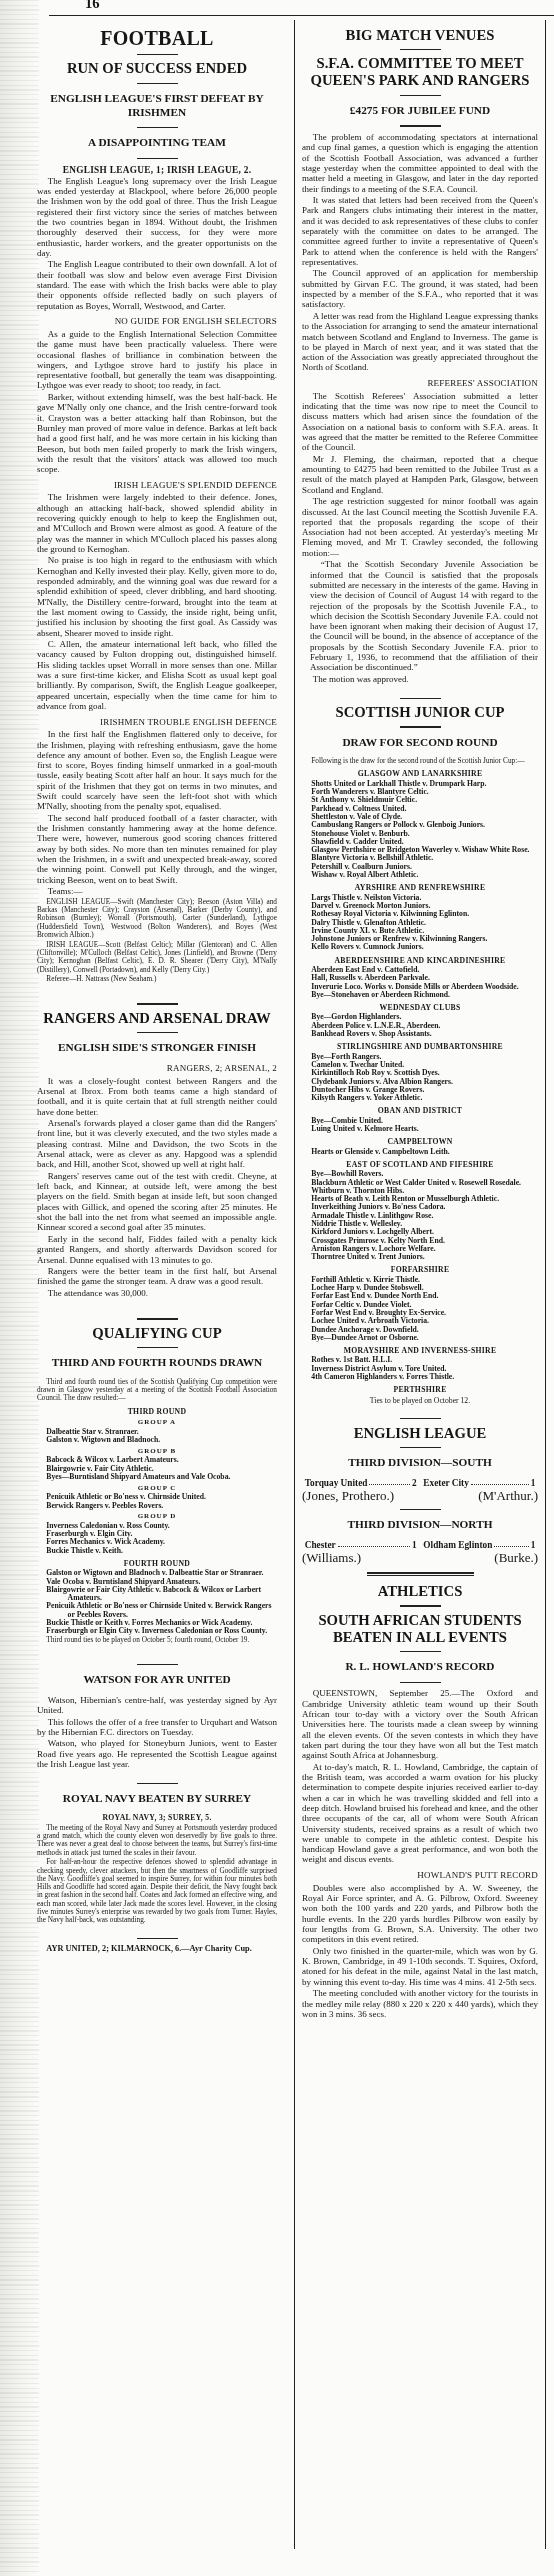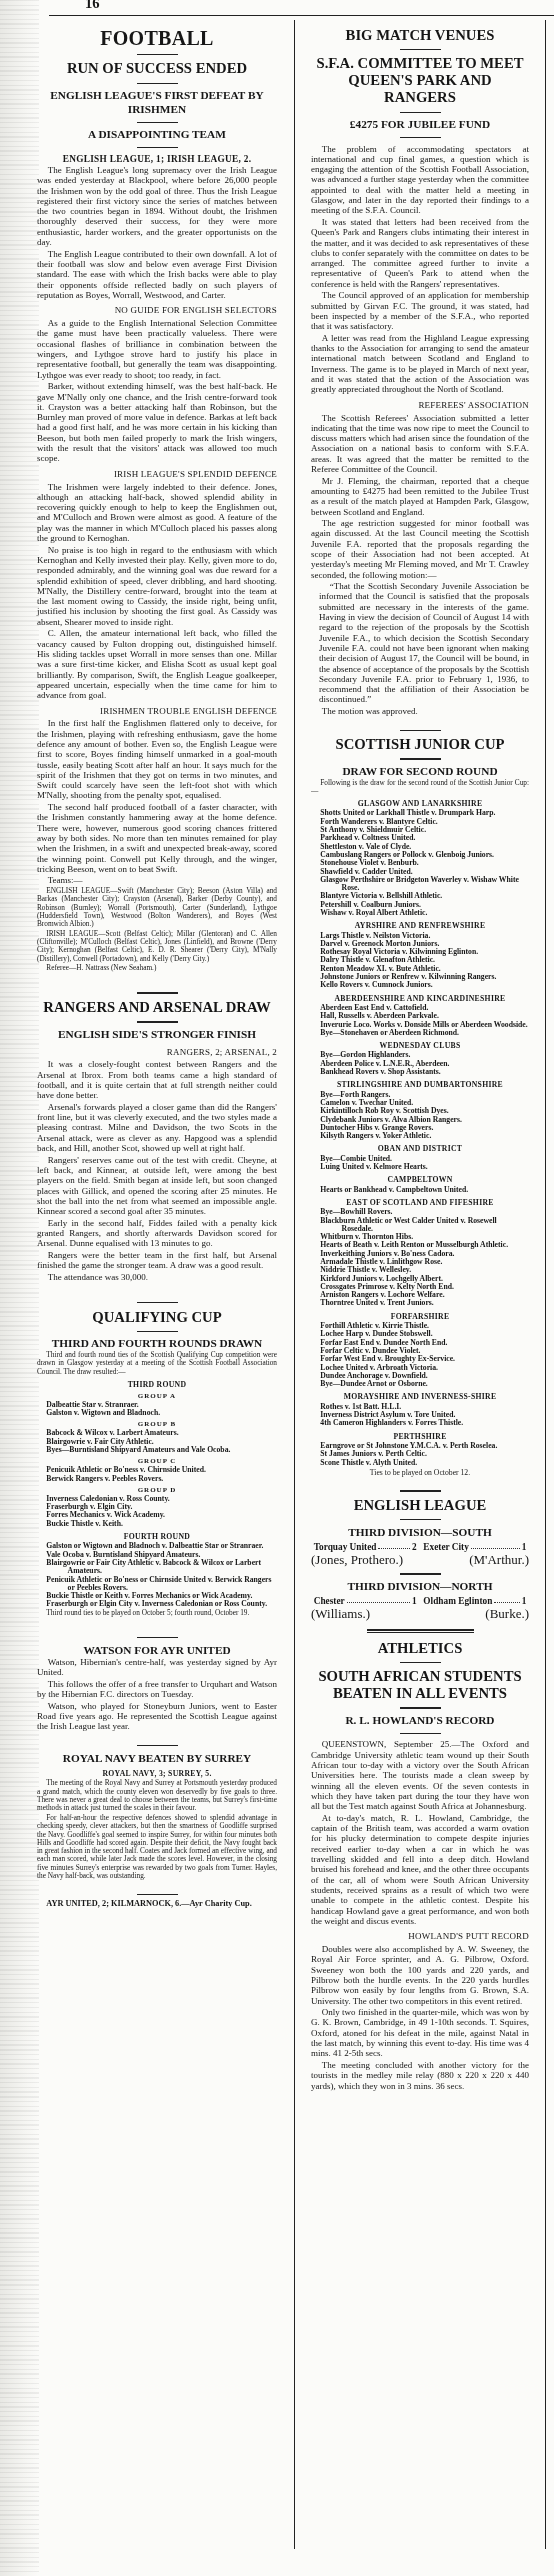--- a/index.html
+++ b/index.html
@@ -23,35 +23,35 @@
   }
   .top-rule {
     position: absolute; left: 49px; right: 0; top: 14.7px; height: 1.3px; background: #222;
   }
   .col-left {
     position: absolute; left: 37px; top: 17.3px; width: 240px;
   }
   .col-right {
     position: absolute; left: 294px; top: 20px; width: 252px;
     border-left: 0.7px solid #222; border-right: 0.7px solid #222;
-    padding: 0 16px;
+    padding: 0 7px;
     height: 2529px;
   }
   .far-strip {
     position: absolute; left: 547px; top: 20px; width: 8px; height: 2529px;
   }
   h1.big {
     text-align: center; font-size: 20px; font-weight: bold; letter-spacing: 0.3px;
     line-height: 1.1; margin: 9.3px 0 4px;
   }
   h2.head {
     text-align: center; font-size: 14.7px; font-weight: bold; line-height: 1.15; margin: 4px 0;
   }
   h3.sub {
-    text-align: center; font-size: 11.3px; font-weight: bold; line-height: 1.2; margin: 0 0;
+    text-align: center; font-size: 11.3px; font-weight: bold; line-height: 1.2; margin: 8px 0;
   }
   h4.side {
     text-align: right; font-size: 9px; font-weight: normal; letter-spacing: 0.2px; margin: 5.3px 0 2.7px;
     text-transform: uppercase;
   }
   h5.group {
     text-align: center; font-size: 7px; font-weight: bold; letter-spacing: 1px; margin: 2.7px 0 1.3px;
   }
   h5.region {
     text-align: center; font-size: 7.7px; font-weight: bold; letter-spacing: 0.3px; margin: 4px 0 1.3px;
@@ -228,21 +228,21 @@
         <li>Blantyre Victoria v. Bellshill Athletic.</li>
         <li>Petershill v. Coalburn Juniors.</li>
         <li>Wishaw v. Royal Albert Athletic.</li>
       </ul>
       <h5 class="region">AYRSHIRE AND RENFREWSHIRE</h5>
       <ul class="ties">
         <li>Largs Thistle v. Neilston Victoria.</li>
         <li>Darvel v. Greenock Morton Juniors.</li>
         <li>Rothesay Royal Victoria v. Kilwinning Eglinton.</li>
         <li>Dalry Thistle v. Glenafton Athletic.</li>
-        <li>Renton Meadow XI. v. Bute Athletic.</li>
+        <li>Irvine County XI. v. Bute Athletic.</li>
         <li>Johnstone Juniors or Renfrew v. Kilwinning Rangers.</li>
         <li>Kello Rovers v. Cumnock Juniors.</li>
       </ul>
       <h5 class="region">ABERDEENSHIRE AND KINCARDINESHIRE</h5>
       <ul class="ties">
         <li>Aberdeen East End v. Cattofield.</li>
         <li>Hall, Russells v. Aberdeen Parkvale.</li>
         <li>Inverurie Loco. Works v. Donside Mills or Aberdeen Woodside.</li>
         <li>Bye—Stonehaven or Aberdeen Richmond.</li>
       </ul>
@@ -261,21 +261,21 @@
         <li>Duntocher Hibs v. Grange Rovers.</li>
         <li>Kilsyth Rangers v. Yoker Athletic.</li>
       </ul>
       <h5 class="region">OBAN AND DISTRICT</h5>
       <ul class="ties">
         <li>Bye—Combie United.</li>
         <li>Luing United v. Kelmore Hearts.</li>
       </ul>
       <h5 class="region">CAMPBELTOWN</h5>
       <ul class="ties">
-        <li>Hearts or Bankhead v. Campbeltown United.</li>
+        <li>Hearts or Glenside v. Campbeltown Leith.</li>
       </ul>
       <h5 class="region">EAST OF SCOTLAND AND FIFESHIRE</h5>
       <ul class="ties">
         <li>Bye—Bowhill Rovers.</li>
         <li>Blackburn Athletic or West Calder United v. Rosewell Rosedale.</li>
         <li>Whitburn v. Thornton Hibs.</li>
         <li>Hearts of Beath v. Leith Renton or Musselburgh Athletic.</li>
         <li>Inverkeithing Juniors v. Bo'ness Cadora.</li>
         <li>Armadale Thistle v. Linlithgow Rose.</li>
         <li>Niddrie Thistle v. Wellesley.</li>
@@ -295,25 +295,20 @@
         <li>Dundee Anchorage v. Downfield.</li>
         <li>Bye—Dundee Arnot or Osborne.</li>
       </ul>
       <h5 class="region">MORAYSHIRE AND INVERNESS-SHIRE</h5>
       <ul class="ties">
         <li>Rothes v. 1st Batt. H.L.I.</li>
         <li>Inverness District Asylum v. Tore United.</li>
         <li>4th Cameron Highlanders v. Forres Thistle.</li>
       </ul>
       <h5 class="region">PERTHSHIRE</h5>
-      <ul class="ties">
-        <li>Earngrove or St Johnstone Y.M.C.A. v. Perth Roselea.</li>
-        <li>St James Juniors v. Perth Celtic.</li>
-        <li>Scone Thistle v. Alyth United.</li>
-      </ul>
     </div>
   <p class="center-note">Ties to be played on October 12.</p>
 
   <div class="spacer-s"></div>
   <div class="dash"></div>
   <h2 class="head">ENGLISH LEAGUE</h2>
   <div class="dash"></div>
 
   <h3 class="sub">THIRD DIVISION—SOUTH</h3>
   <div class="result-row">

